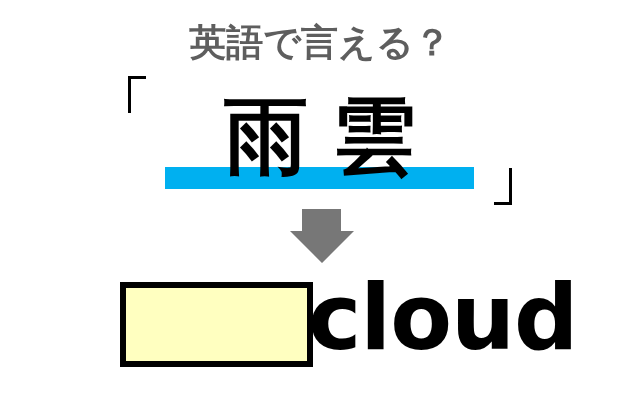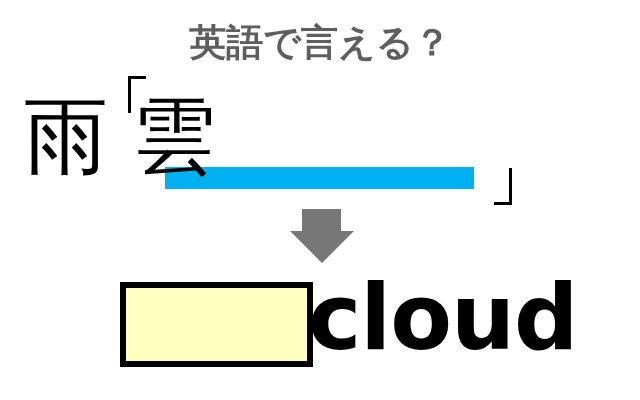--- a/index.html
+++ b/index.html
@@ -19,22 +19,22 @@
     }
     .bracket-close {
       position: absolute; left: 494px; top: 168px; width: 18px; height: 37px;
       border-right: 3px solid #000; border-bottom: 3px solid #000; box-sizing: border-box;
     }
     .highlight-bar {
       position: absolute; left: 165px; top: 167px; width: 309px; height: 22px;
       background: #00b0f0;
     }
     .kanji {
-      position: absolute; top: 84px; left: 0; width: 640px; text-align: left;
-      font-size: 84px; font-weight: normal; color: #000; line-height: 104px;
+      position: absolute; top: 84px; left: 0; width: 640px; text-align: center;
+      font-size: 84px; font-weight: bold; color: #000; line-height: 104px;
       letter-spacing: 24px; text-indent: 24px; z-index: 2;
     }
     .arrow {
       position: absolute; left: 290px; top: 209px; width: 64px; height: 54px;
     }
     .answer-box {
       position: absolute; left: 120px; top: 282px; width: 193px; height: 85px;
       box-sizing: border-box; border: 6px solid #000; background: #ffffc0;
     }
     .word {

